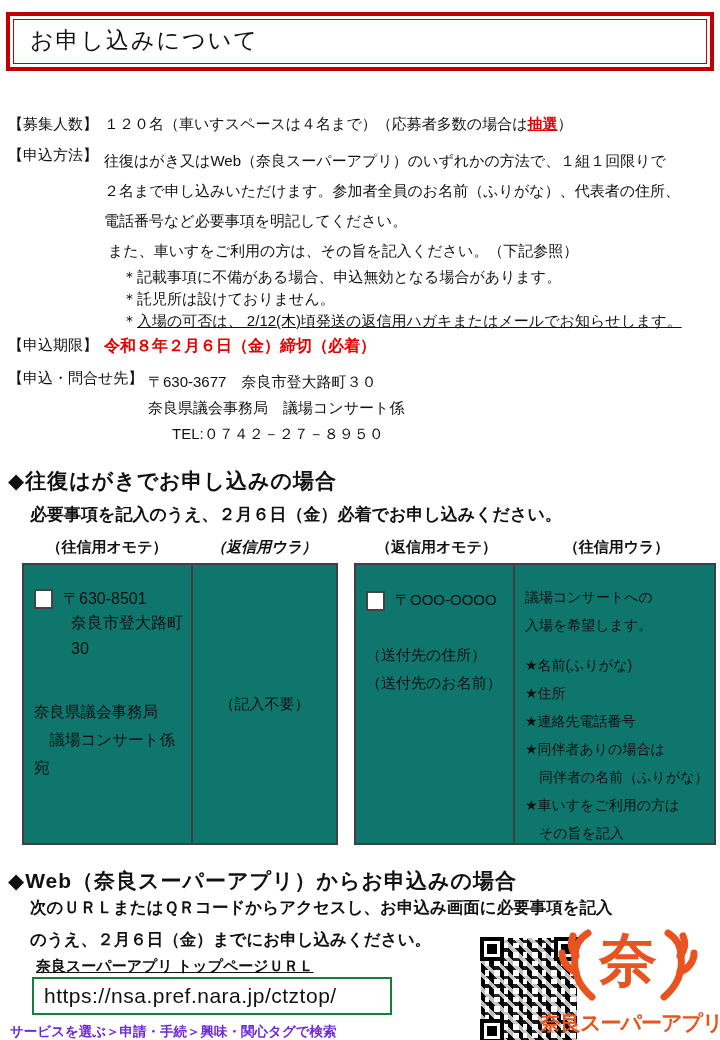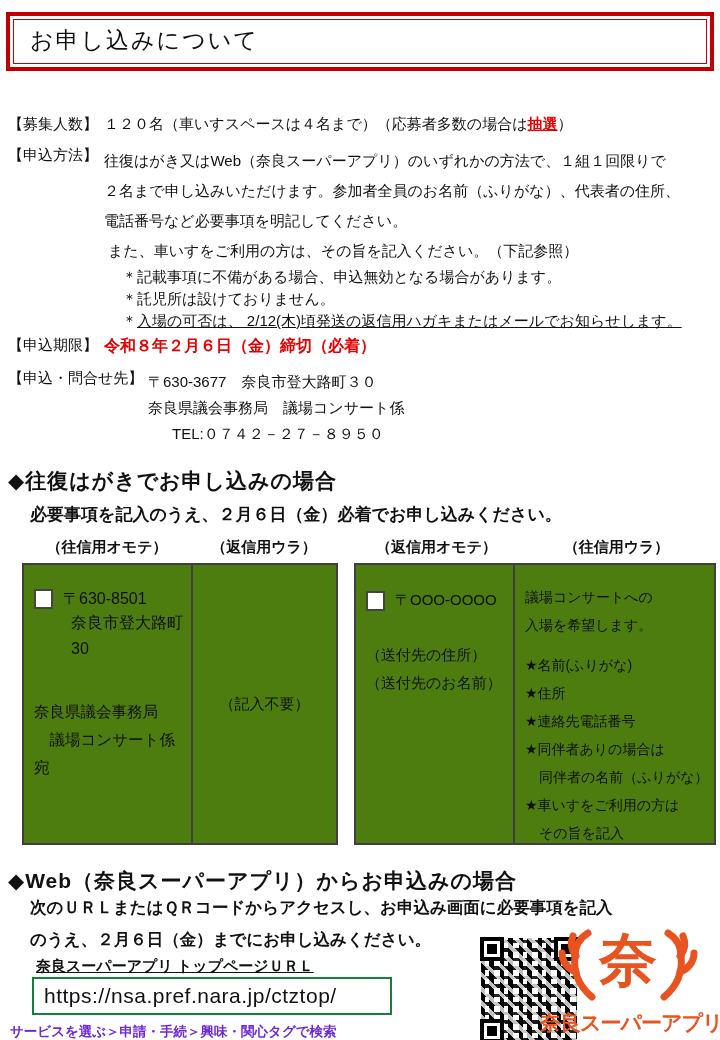--- a/index.html
+++ b/index.html
@@ -30,21 +30,21 @@
   .contact-lines div { line-height:26px; }
   .contact-lines .c3 { padding-left:24px; }
 
   
   .sec-heading { font-size:21px; font-weight:bold; padding-left:8px; margin-top:20px; letter-spacing:1px; }
   .sec-sub { font-size:17px; font-weight:bold; padding-left:30px; margin-top:8px; }
   .cards { display:flex; margin:12px 6px 0 22px; gap:16px; }
   .card { flex:0 0 auto; }
   .card-labels { display:flex; font-weight:bold; font-size:15px; margin-bottom:6px; }
   .card-labels span { text-align:center; }
-  .card-box { display:flex; border:2px solid #404040; height:282px; box-sizing:border-box; background:#4d7c0f; }
+  .card-box { display:flex; border:2px solid #404040; height:282px; box-sizing:border-box; background:#0f766e; }
   .cellA { border-right:2px solid #404040; box-sizing:border-box; }
   .cardA { width:316px; }
   .cardA .cellA { width:170px; }
   .cardA .cellB { width:144px; display:flex; align-items:center; justify-content:center; }
   .cardB { width:362px; }
   .cardB .cellA { width:165px; }
   .cardB .cellB { width:195px; }
   .chk { display:inline-block; width:15px; height:16px; border:2px solid #444; background:#fff; vertical-align:-3px; margin-right:10px; flex:0 0 auto; }
   .pc-front1 { padding:24px 4px 0 10px; font-size:16px; }
   .pc-front1 .addr { padding-left:37px; line-height:26px; }
@@ -130,21 +130,21 @@
 </div>
 
 <div class="sec-heading">◆往復はがきでお申し込みの場合</div>
 <div class="sec-sub">必要事項を記入のうえ、２月６日（金）必着でお申し込みください。</div>
 
 <div class="cards">
 
   <div class="card cardA">
     <div class="card-labels">
       <span style="width:170px;">（往信用オモテ）</span>
-      <span style="width:144px;">（返信用ウラ）</span>
+      <span style="width:144px;font-style:italic;">（返信用ウラ）</span>
     </div>
     <div class="card-box">
       <div class="cellA pc-front1">
         <div class="prow">
           <span class="chk"></span>
           <span>〒630-8501</span>
         </div>
         <div class="addr">奈良市登大路町30</div>
         <div class="org">
           <div>奈良県議会事務局</div>

